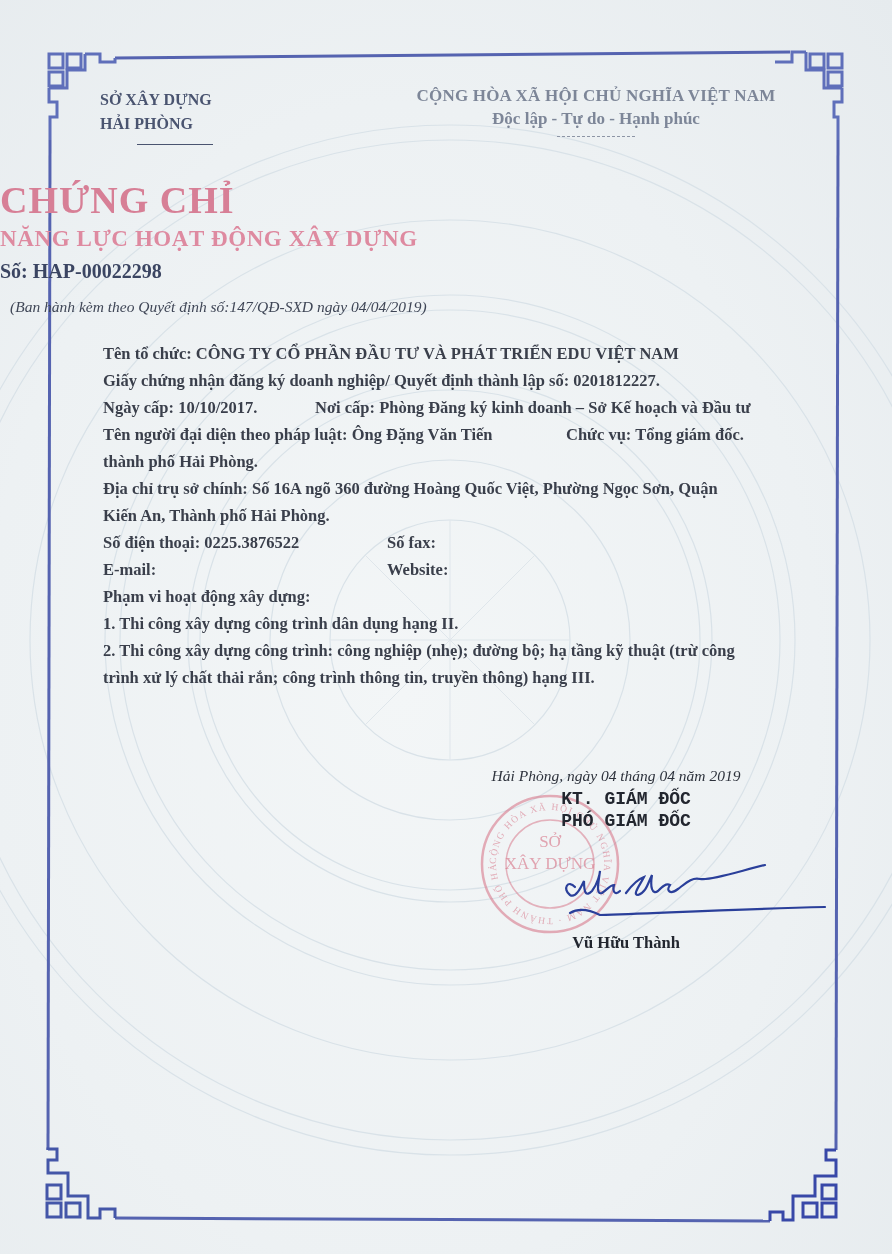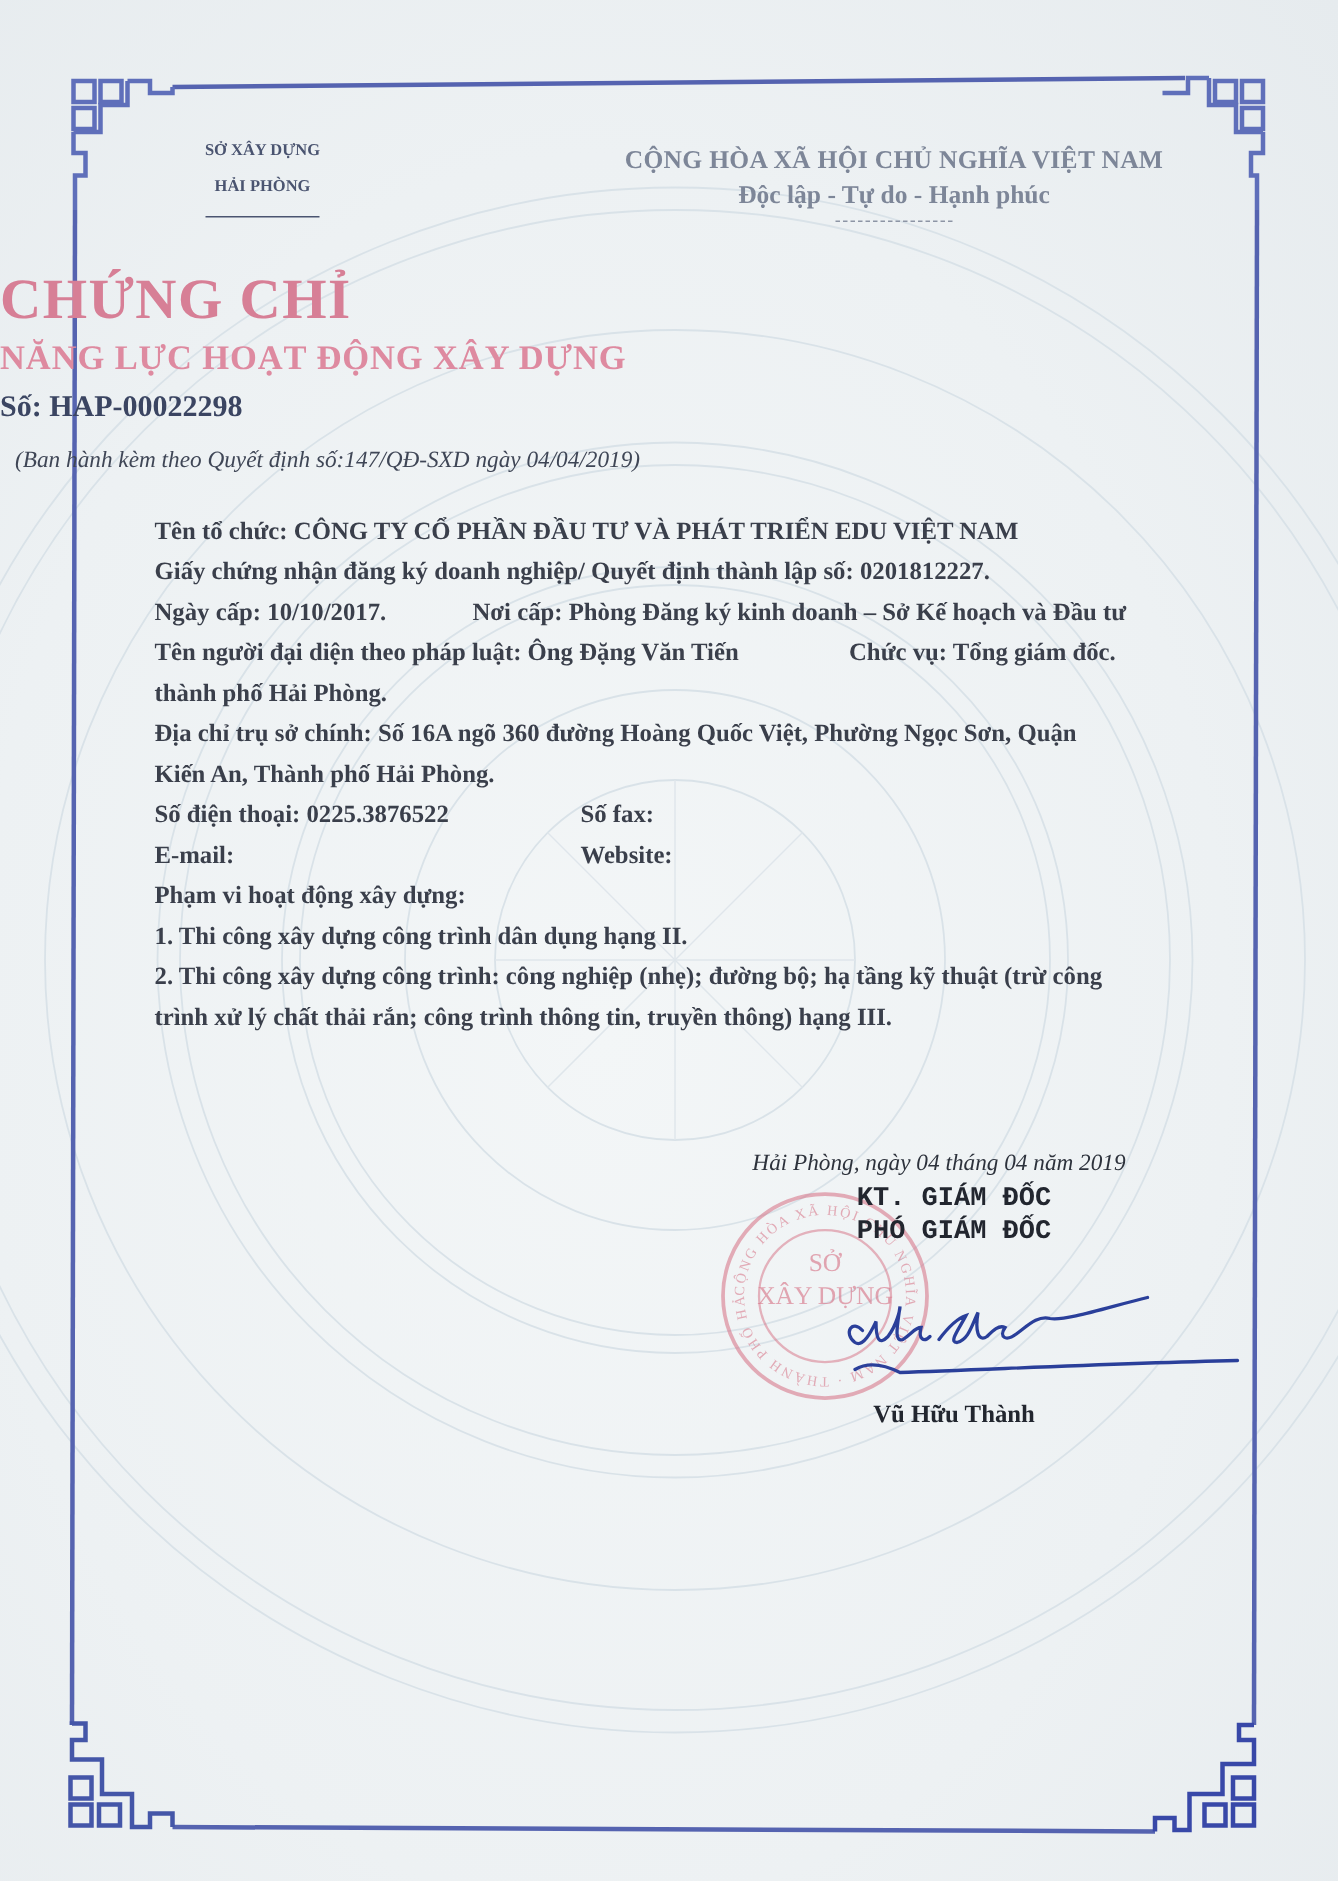--- a/index.html
+++ b/index.html
@@ -9,40 +9,40 @@
     font-family: "Liberation Serif", "DejaVu Serif", serif;
     color: #2f3440;
   }
   .paper {
     position: absolute; left: 0; top: 0; width: 892px; height: 1254px;
     background: radial-gradient(ellipse at 45% 55%, #f3f6f7 0%, #edf1f3 60%, #e6ebee 100%);
   }
   .watermark { position: absolute; left: 0; top: 0; width: 892px; height: 1254px; pointer-events: none; }
   .border-svg { position: absolute; left: 0; top: 0; width: 892px; height: 1254px; }
 
-  .agency { position: absolute; left: 100px; top: 88px; width: 150px; text-align: center;
-    font-weight: bold; font-size: 11px; line-height: 24px; color: #4a5470; }
+  .agency { position: absolute; left: 100px; top: 88px; width: 150px; text-align: left;
+    font-weight: bold; font-size: 16px; line-height: 24px; color: #4a5470; }
   .agency .rule { width: 76px; height: 1px; background: #4a5470; margin: 8px auto 0; }
 
   .nation { position: absolute; left: 376px; top: 86px; width: 440px; text-align: center; color: #7d8698; }
-  .nation .l1 { font-weight: bold; font-size: 17px; letter-spacing: 0.2px; margin-top: 11px; }
+  .nation .l1 { font-weight: bold; font-size: 17px; letter-spacing: 0.2px; }
   .nation .l2 { font-weight: bold; font-size: 17px; margin-top: 3px; }
   .nation .rule { width: 78px; border-top: 1px dashed #8d95a5; margin: 7px auto 0; }
 
   .title { position: absolute; left: 0; width: 892px; }
   .t1 { top: 178px; font-size: 38px; font-weight: bold; color: #d77f96; letter-spacing: 1px; }
   .t2 { top: 226px; font-size: 23px; font-weight: bold; color: #de8aa0; letter-spacing: 0.6px; }
   .t3 { top: 260px; font-size: 20px; font-weight: bold; color: #3b4562; }
   .t4 { top: 298px; font-size: 15.5px; font-style: italic; color: #3f4656; left: 10px; }
 
   .body { position: absolute; left: 103px; top: 340px; width: 710px; font-size: 16.5px; color: #3a3f4b; }
   .line { height: 27px; line-height: 27px; white-space: nowrap; font-weight: bold; }
   .line .tab { display: inline-block; }
 
-  .sign { position: absolute; left: 436px; top: 767px; width: 400px; text-align: center; }
+  .sign { position: absolute; left: 426px; top: 767px; width: 400px; text-align: center; }
   .sign .place { font-style: italic; font-size: 15.5px; color: #2d323c; margin-left: -20px; }
   .sign .role { font-weight: bold; font-size: 18px; color: #22262f; line-height: 22px; font-family: Liberation Mono, monospace; }
   .sign .name { position: absolute; left: 0; top: 166px; width: 400px; text-align: center;
     font-weight: bold; font-size: 16.5px; color: #22262f; }
   .stamp-wrap { position: absolute; left: 478px; top: 792px; width: 144px; height: 144px; }
   .stamp-text { position: absolute; left: 0; width: 144px; text-align: center; color: rgba(214,110,130,0.6); font-size: 17px; }
   .signature-svg { position: absolute; left: 540px; top: 855px; width: 300px; height: 70px; }
 </style>
 </head>
 <body>

